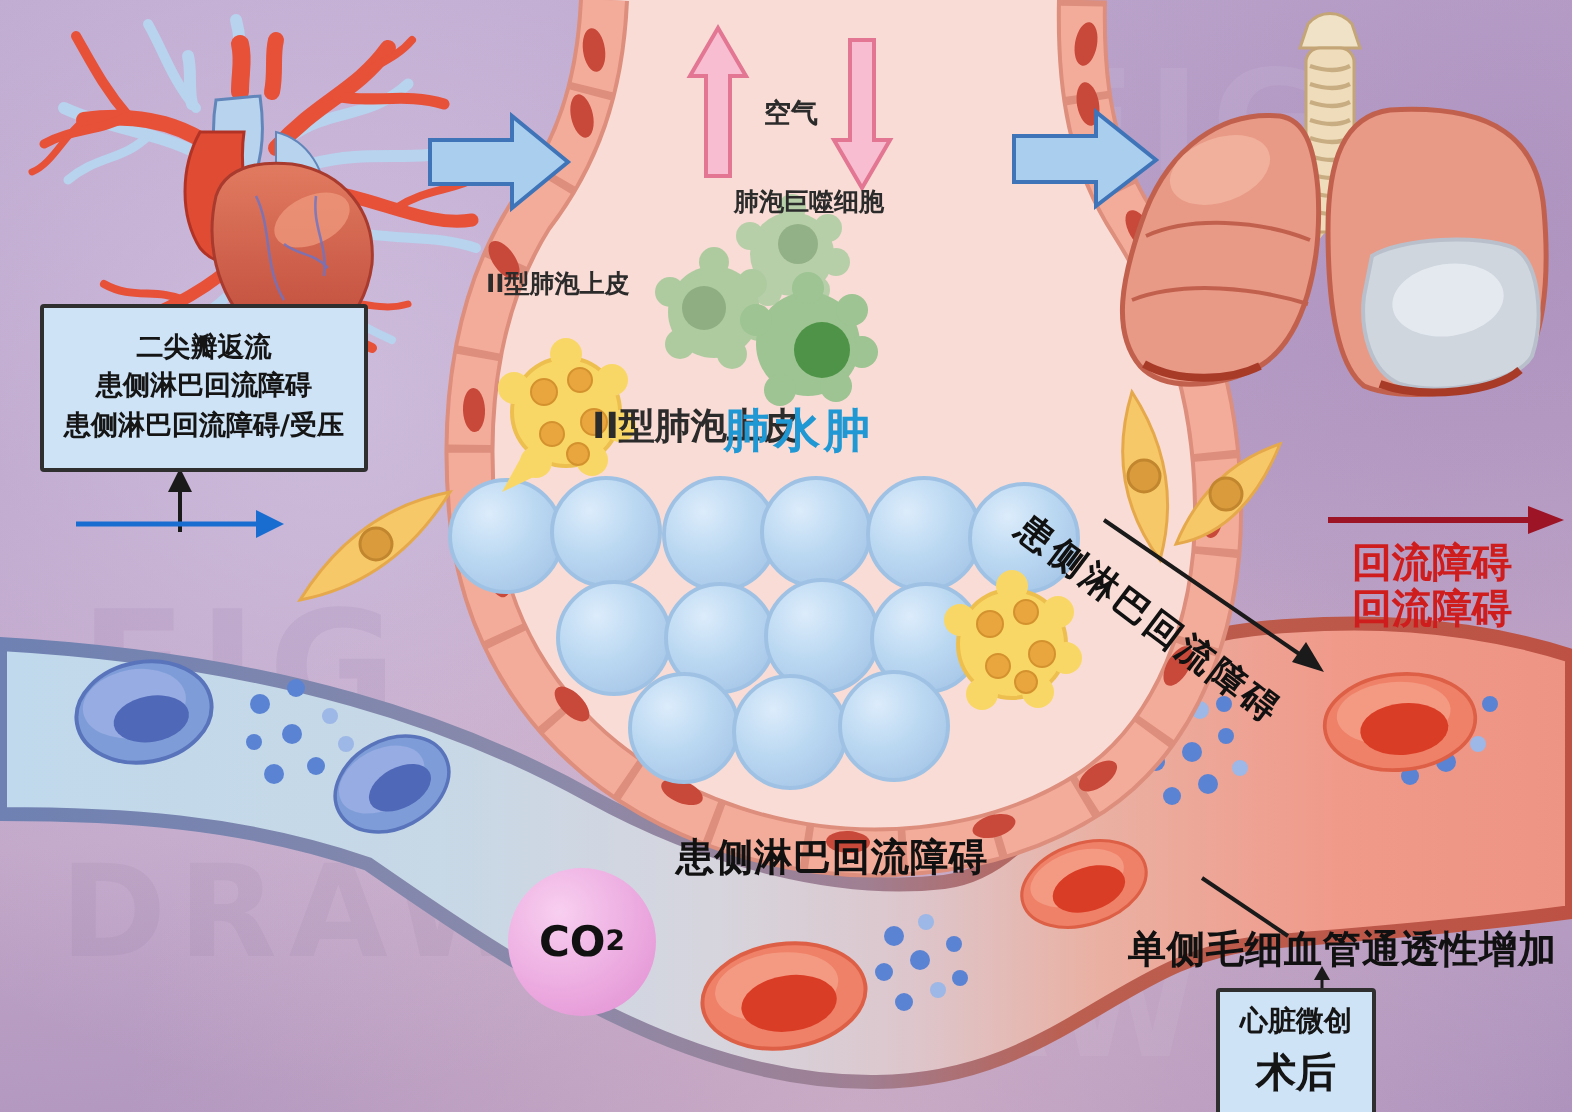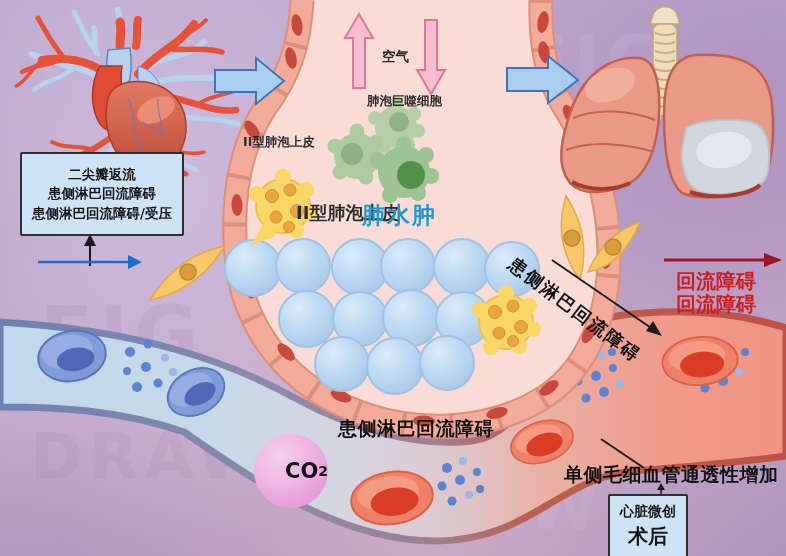--- a/index.html
+++ b/index.html
@@ -16,21 +16,21 @@
   .statement-c{text-align:center;line-height:1.18;}
   .red-statement{font-size:20px;font-weight:800;color:#cf1c1c;text-align:center;line-height:1.15;white-space:nowrap;}
   .edema{font-size:23px;font-weight:800;color:#1f98d4;letter-spacing:2px;white-space:nowrap;}
   .lymph{font-size:18px;font-weight:800;color:#111;letter-spacing:2px;white-space:nowrap;
          transform:rotate(37deg);transform-origin:0 0;}
   .info-box{background:#cfe3f7;border:2.5px solid #2f2f2f;border-radius:2px;
             display:flex;flex-direction:column;justify-content:center;align-items:center;}
   .info-box .bl{font-size:13.5px;font-weight:600;color:#151515;line-height:1.45;white-space:nowrap;}
   .co2{width:74px;height:74px;border-radius:50%;
        background:radial-gradient(circle at 35% 30%,#f8cff0,#e9a2dc 68%,#dd8ecf);
-       display:flex;align-items:center;justify-content:flex-end;
+       display:flex;align-items:center;justify-content:center;
        font-weight:800;font-size:21px;color:#111;}
   .co2 sub{font-size:14px;font-weight:800;}
   .wm{position:absolute;font-weight:800;color:rgba(90,60,110,.07);letter-spacing:6px;pointer-events:none;}
 </style>
 </head>
 <body>
 
 <div id="stage">
   <div class="ov" id="ov1"></div>
   <div class="ov" id="ov2"></div>

